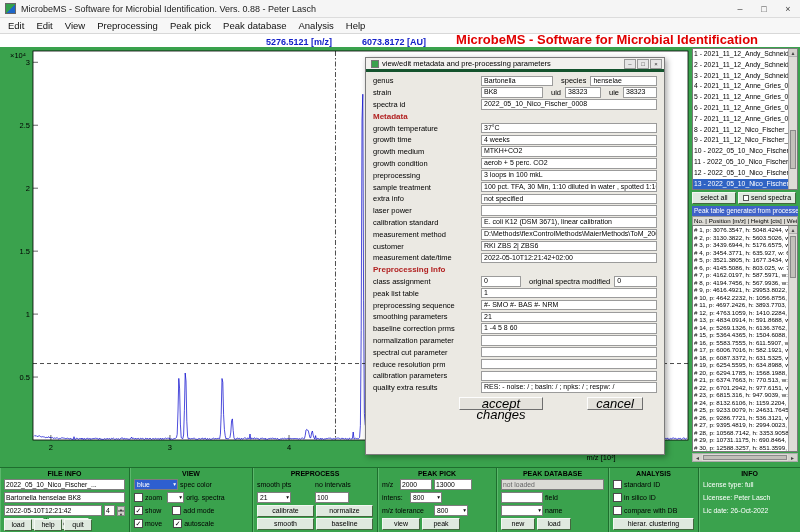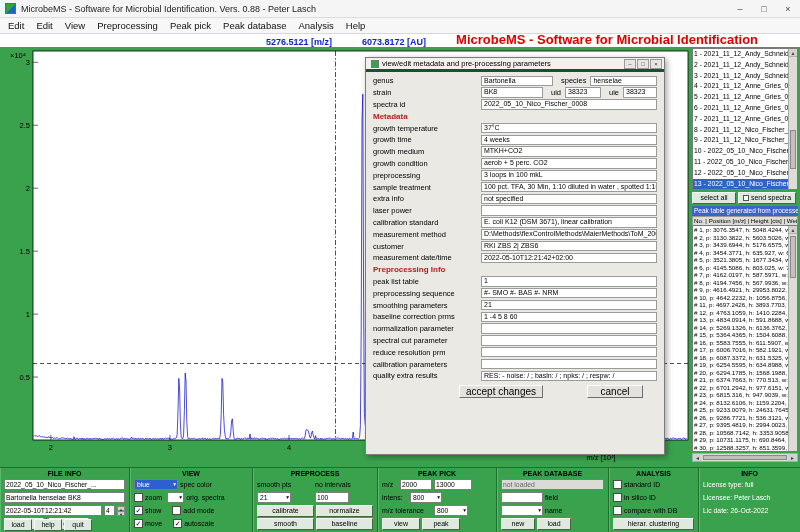--- a/index.html
+++ b/index.html
@@ -40,21 +40,21 @@
   .dlg-body{padding:3px 7px 0 7px;}
   .drow{display:flex;align-items:center;height:11.8px;}
   .dlabel{width:108px;flex:none;font-size:7.5px;color:#000;white-space:nowrap;overflow:hidden;}
   .dl2{width:auto;margin:0 4px 0 8px;}
   .tb{height:10.5px;background:#fff;border:1px solid #9b9b9b;font-size:7px;line-height:8.5px;
     padding:0 2px;white-space:nowrap;overflow:hidden;color:#000;flex:none;}
   .tb.grow{flex:1;min-width:0;}
   .dheading{height:11.8px;display:flex;align-items:center;font-size:8px;font-weight:bold;color:#b22222;}
   .dlg-buttons{display:flex;align-items:center;margin-top:3px;height:13px;}
   .dbtn{background:#e4e2dc;border:1px solid;border-color:#fdfdfd #6e6e6e #6e6e6e #fdfdfd;
-    font-size:10px;height:13px;line-height:11px;text-align:center;color:#000;}
+    font-size:13px;height:13px;line-height:11px;text-align:center;color:#000;font-style:italic;}
 
   
   .sidebar{position:absolute;left:690px;top:0;width:110px;height:420px;z-index:2;background:#3aa24d;padding:1px 2px 0 2px;}
   .listbox{position:relative;background:#fff;border:1px solid #7a7a7a;overflow:hidden;}
   .spectra-box{height:142px;}
   .spec-item{font-size:6.8px;line-height:10.8px;white-space:nowrap;overflow:hidden;padding-left:1px;color:#000;}
   .spec-item.sel{background:#2f63c4;color:#fff;}
   .peak-box{height:227px;}
   .peak-item{font-size:6.2px;line-height:7.5px;white-space:nowrap;overflow:hidden;padding-left:1px;color:#000;}
   .vscroll{position:absolute;right:0;top:0;bottom:0;width:9px;background:#dedcd7;border-left:1px solid #aaa;}
@@ -234,20 +234,26 @@
             <div class="drow">
               <span class="dlabel">customer</span>
               <span class="tb grow">RKI ZBS 2| ZBS6</span>
             </div>
             <div class="drow">
               <span class="dlabel">measurement date/time</span>
               <span class="tb grow">2022-05-10T12:21:42+02:00</span>
             </div>
           </div>
         <div class="dheading">Preprocessing Info</div>
+        <div class="drow">
+          <span class="dlabel">class assignment</span>
+          <span class="tb" style="width:40px">0</span>
+          <span class="dlabel dl2">original spectra modified</span>
+          <span class="tb grow">0</span>
+        </div>
         <div id="prep-fields">
             <div class="drow">
               <span class="dlabel">peak list table</span>
               <span class="tb grow">1</span>
             </div>
             <div class="drow">
               <span class="dlabel">preprocessing sequence</span>
               <span class="tb grow">#- SMO #- BAS #- NRM</span>
             </div>
             <div class="drow">

